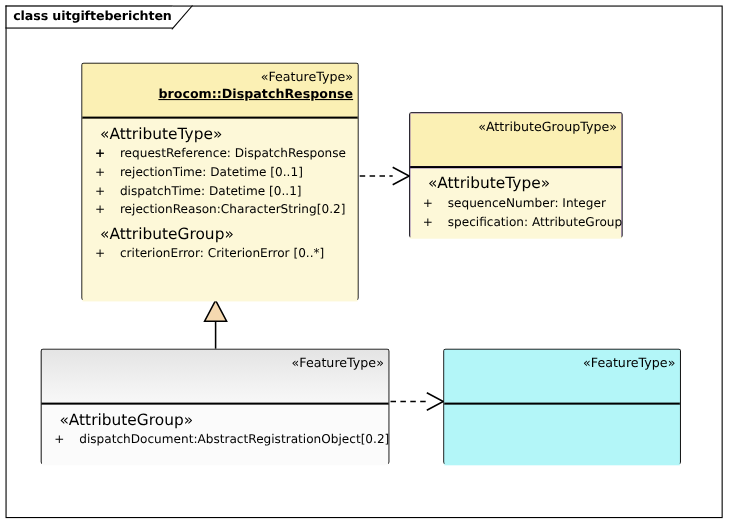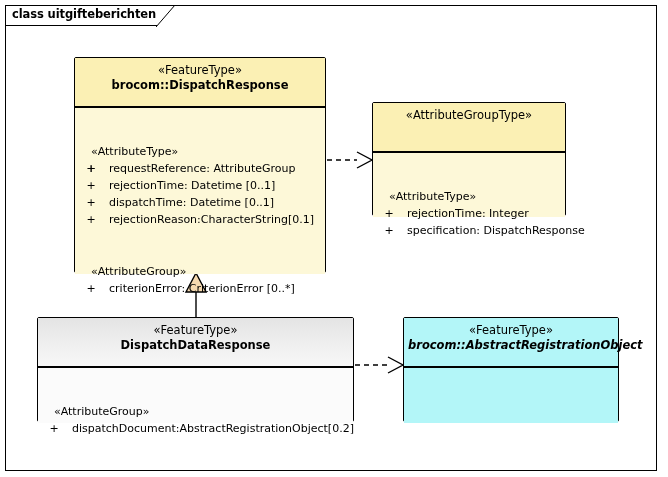--- a/index.html
+++ b/index.html
@@ -77,55 +77,55 @@
     left: 3px;
     top: 3px;
     right: -3px;
     bottom: -3px;
     background: rgba(120,120,120,0.30);
     z-index: -1;
     border-radius: 2px;
   }
   .umlbox .hdr {
     box-sizing: border-box;
-    text-align: center;
+    text-align: right;
     padding: 5px 4px 6px 4px;
   }
   .umlbox .stereo {
     font-size: 11.5px;
     color: #000000;
     line-height: 15px;
     white-space: nowrap;
   }
   .umlbox .cname {
     font-size: 11.5px;
     font-weight: bold;
     color: #000000;
     line-height: 15px;
     white-space: nowrap;
+    text-decoration: underline;
   }
   .umlbox .cname.ital {
     font-style: italic;
   }
   .umlbox .divider {
     height: 1.5px;
     background: #000000;
     width: 100%;
   }
   .umlbox .body {
     box-sizing: border-box;
     padding: 6px 4px 6px 4px;
   }
   .grp {
-    font-size: 11px;
+    font-size: 14px;
     color: #000000;
     padding-left: 12px;
     line-height: 17px;
     white-space: nowrap;
-    margin-top: 29px;
   }
   .attr {
     font-size: 11px;
     color: #000000;
     line-height: 17px;
     white-space: nowrap;
     position: relative;
     padding-left: 30px;
   }
   .attr .vis {
@@ -213,77 +213,75 @@
       <div class="cname">brocom::DispatchResponse</div>
     </div>
     <div class="divider"></div>
     <div class="body">
       <div class="grp">«AttributeType»</div>
       <div class="attr">
         <span class="vis">+</span>
       </div>
       <div class="attr">
         <span class="vis">+</span>
-        <span>requestReference: AttributeGroup</span>
+        <span>requestReference: DispatchResponse</span>
       </div>
       <div class="attr">
         <span class="vis">+</span>
         <span>rejectionTime: Datetime [0..1]</span>
       </div>
       <div class="attr">
         <span class="vis">+</span>
         <span>dispatchTime: Datetime [0..1]</span>
       </div>
       <div class="attr">
         <span class="vis">+</span>
-        <span>rejectionReason:CharacterString[0.1]</span>
+        <span>rejectionReason:CharacterString[0.2]</span>
       </div>
       <div class="grp" style="padding-top:6px;">«AttributeGroup»</div>
       <div class="attr">
         <span class="vis">+</span>
         <span>criterionError: CriterionError [0..*]</span>
       </div>
     </div>
   </div>
 
   <div class="umlbox shadowed" id="box-criterionerror">
     <div class="hdr">
       <div class="stereo">«AttributeGroupType»</div>
     </div>
     <div class="divider"></div>
     <div class="body">
       <div class="grp">«AttributeType»</div>
       <div class="attr">
         <span class="vis">+</span>
-        <span>rejectionTime: Integer</span>
-      </div>
-      <div class="attr">
-        <span class="vis">+</span>
-        <span>specification: DispatchResponse</span>
+        <span>sequenceNumber: Integer</span>
+      </div>
+      <div class="attr">
+        <span class="vis">+</span>
+        <span>specification: AttributeGroup</span>
       </div>
     </div>
   </div>
 
   <div class="umlbox shadowed" id="box-dispatchdataresponse">
     <div class="hdr">
       <div class="stereo">«FeatureType»</div>
-      <div class="cname">DispatchDataResponse</div>
     </div>
     <div class="divider"></div>
     <div class="body">
       <div class="grp">«AttributeGroup»</div>
       <div class="attr">
         <span class="vis">+</span>
         <span>dispatchDocument:AbstractRegistrationObject[0.2]</span>
       </div>
     </div>
   </div>
 
   <div class="umlbox shadowed" id="box-abstractregistrationobject">
     <div class="hdr">
       <div class="stereo">«FeatureType»</div>
-      <div class="cname ital">brocom::AbstractRegistrationObject</div>
     </div>
     <div class="divider"></div>
     <div class="body"></div>
   </div>
 
 </div>
 
 </body></html>

